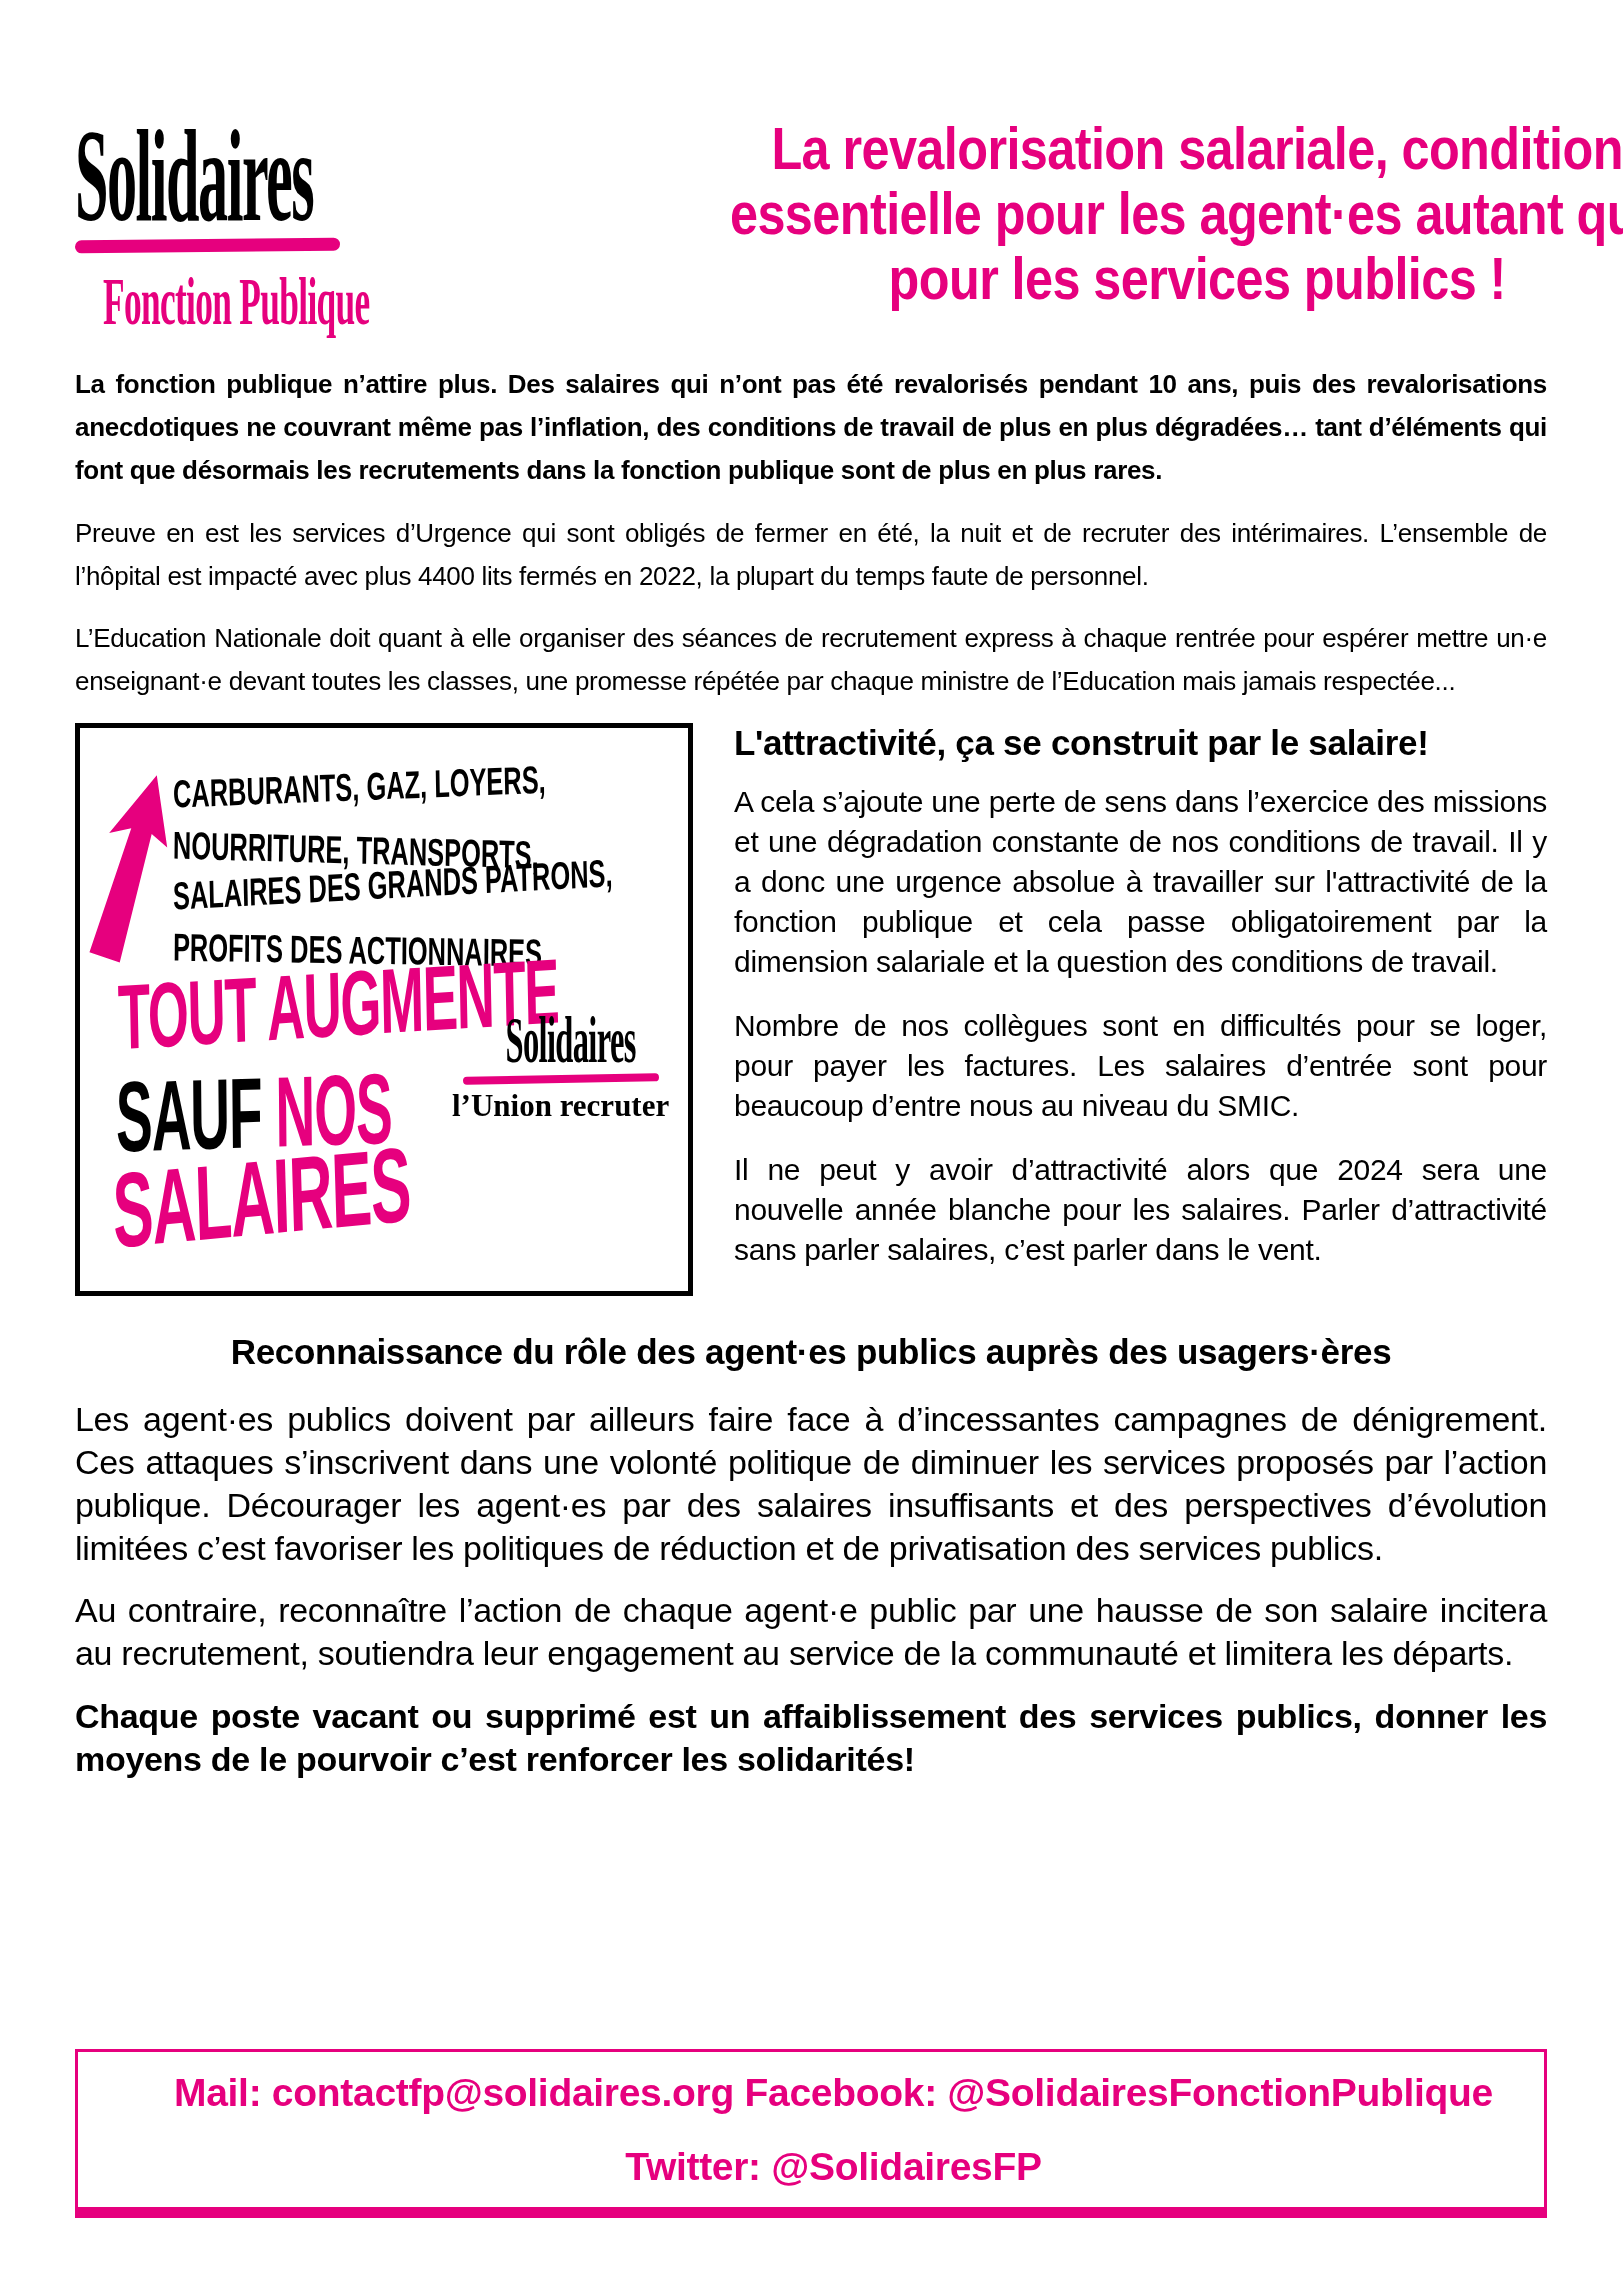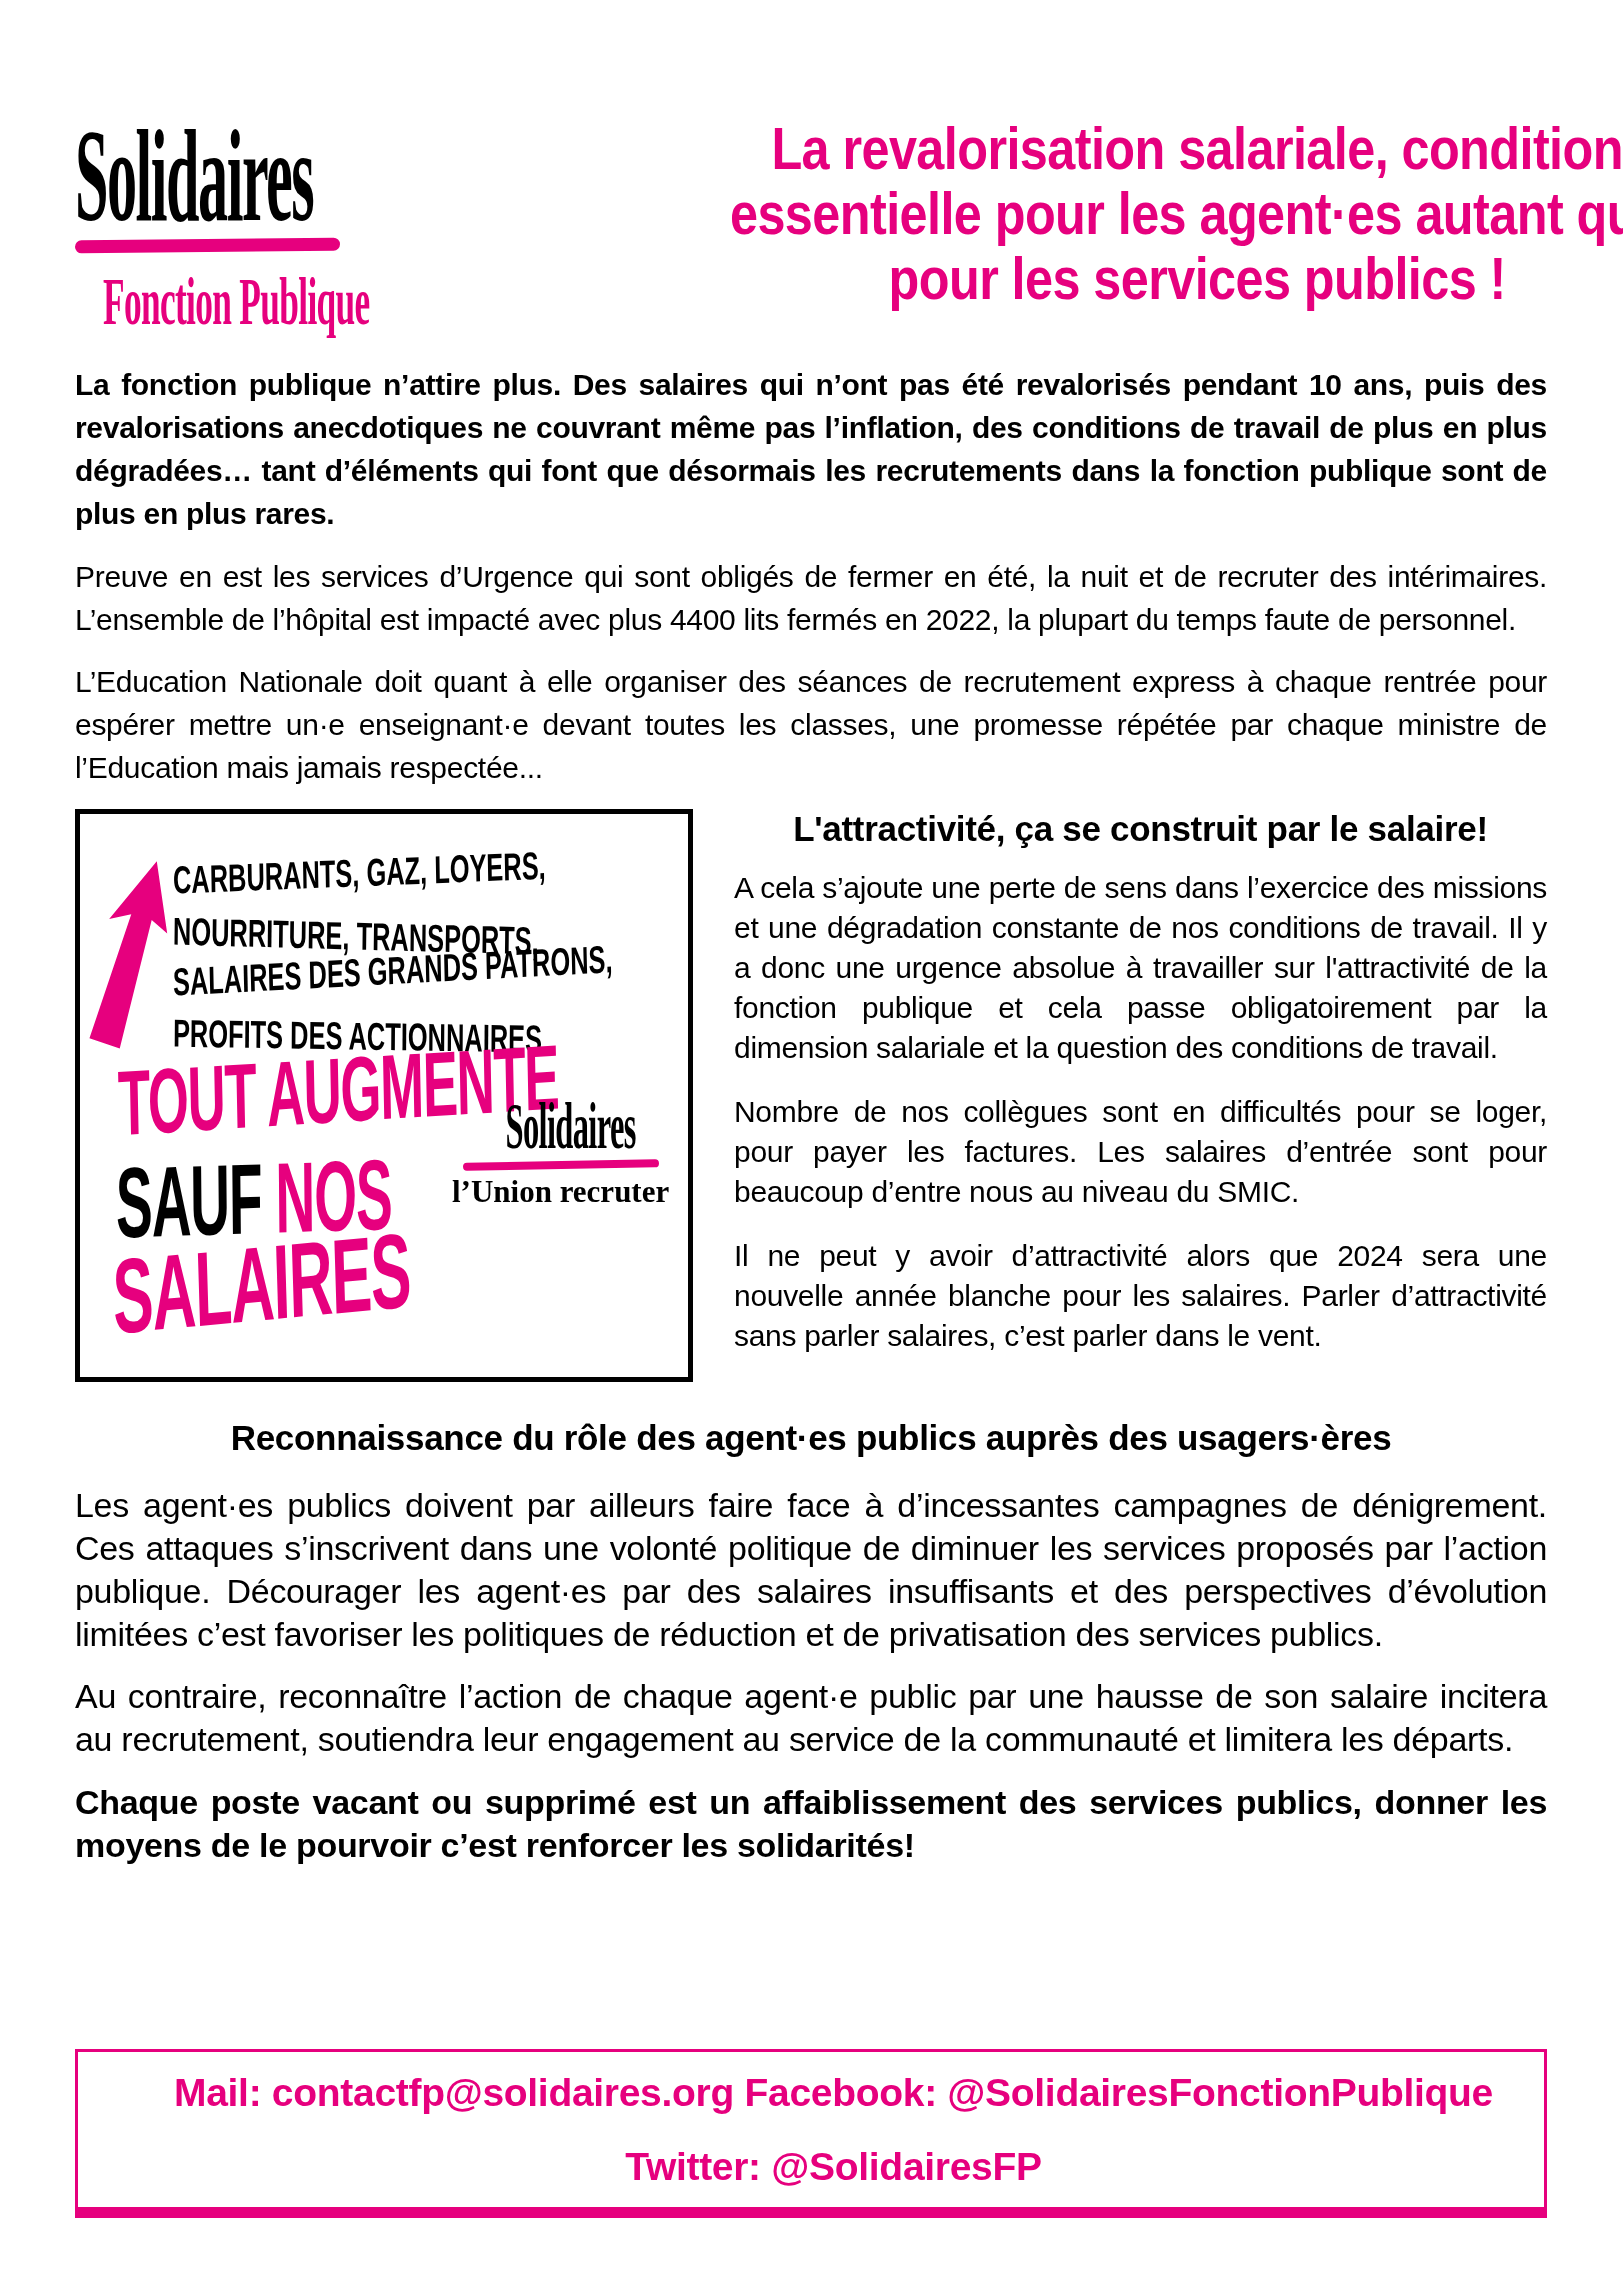--- a/index.html
+++ b/index.html
@@ -22,21 +22,21 @@
     font-family:"Liberation Serif",serif;font-weight:700;font-size:68px;color:var(--accent);
     white-space:nowrap;letter-spacing:-1.3px;transform:scaleX(.52);transform-origin:left top;
     margin-top:9.2px;margin-left:27.5px;
   }
   .title{flex:1;color:var(--accent);font-weight:700;text-align:center;padding-top:3.9px;}
   .title-line{font-size:60px;line-height:65px;white-space:nowrap;letter-spacing:-0.7px;
     transform:scaleX(.84);transform-origin:center;}
 
   
   .intro{margin-top:43px;}
-  .intro p{margin:0 0 19.6px 0;font-size:30px;line-height:43px;text-align:justify;letter-spacing:-0.3px;}
+  .intro p{margin:0 0 19.6px 0;font-size:26px;line-height:43px;text-align:justify;letter-spacing:-0.3px;}
   p.bold{font-weight:700;}
 
   
   .two-col{display:flex;margin-top:3.9px;}
   .poster{
     flex:0 0 auto;width:618px;height:573px;margin:0;border:5.9px solid #000;
     box-sizing:border-box;position:relative;background:#fff;
   }
   .arrow-wrap{position:absolute;left:10.5px;top:41px;width:79px;height:196px;transform:rotate(16deg);transform-origin:center;}
   .arrow-wrap svg{width:100%;height:100%;}
@@ -56,21 +56,21 @@
   .slogan-2 .pink{color:var(--accent);}
   .slogan-3{position:absolute;left:33px;top:427px;font-size:98px;font-weight:900;color:var(--accent);
     white-space:nowrap;letter-spacing:-2px;transform:scale(.62,1.08) rotate(-3deg);transform-origin:left center;}
   .mini-logo{position:absolute;right:16.4px;top:280px;width:222px;text-align:center;}
   .mini-name{font-family:"Liberation Serif",serif;font-weight:900;font-size:65px;line-height:1;
     white-space:nowrap;letter-spacing:-1.3px;transform:scaleX(.5);transform-origin:center;}
   .mini-underline{width:196px;height:7.9px;background:var(--accent);border-radius:5.2px;margin:2.6px auto 5.2px auto;transform:rotate(-1deg);}
   .mini-sub{font-family:"Liberation Serif",serif;font-weight:600;font-size:31px;}
 
   .col-right{flex:1;margin-left:41px;}
-  .col-right h2{font-size:35px;font-weight:700;text-align:center;margin:0 0 19.6px 0;letter-spacing:-0.3px;}
+  .col-right h2{font-size:35px;font-weight:700;margin:0 0 19.6px 0;letter-spacing:-0.3px;}
   .col-right p{font-size:30px;line-height:40px;text-align:justify;margin:0 0 23.6px 0;letter-spacing:-0.3px;}
 
   
   .section2{margin-top:36px;}
   .section2 h2{text-align:center;font-size:35px;font-weight:700;margin:0 0 26px 0;letter-spacing:-0.3px;}
   .section2 p{font-size:34px;line-height:43px;margin:0 0 19.6px 0;text-align:justify;letter-spacing:-0.3px;}
 
   
   .contact-box{
     position:absolute;left:75px;right:76px;top:2049px;height:169px;box-sizing:border-box;

